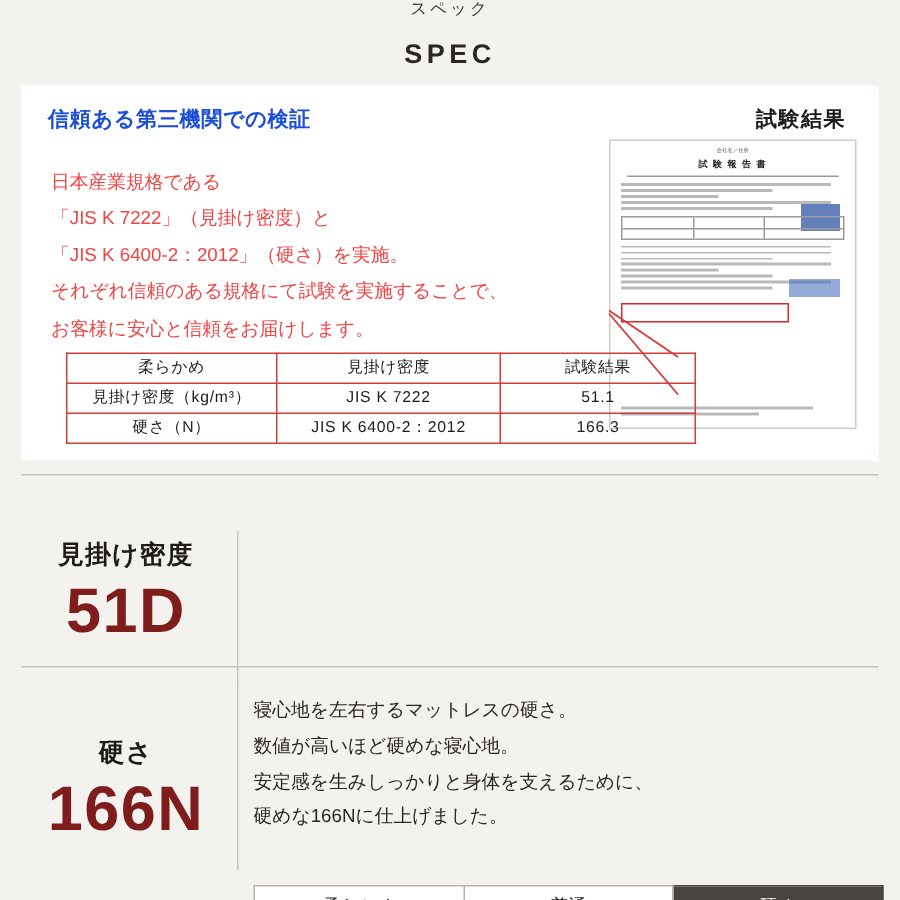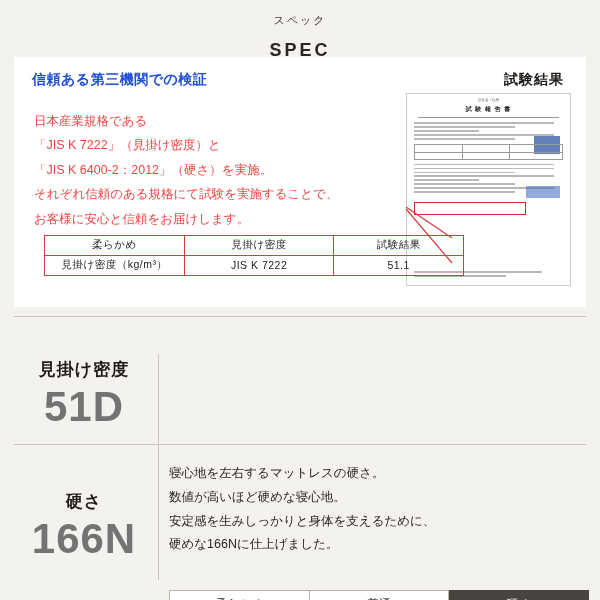--- a/index.html
+++ b/index.html
@@ -17,21 +17,20 @@
   .page {
     position: relative;
     width: 600px;
     height: 600px;
     box-sizing: border-box;
   }
 
   
   .header {
     text-align: center;
-    padding-top: 14px;
   }
   .header .kana {
     font-size: 11px;
     letter-spacing: 2px;
     color: #3b3630;
     line-height: 1.2;
   }
   .header .spec {
     font-size: 18px;
     font-weight: bold;
@@ -224,21 +223,21 @@
   .sec-left .lbl {
     font-size: 17px;
     font-weight: bold;
     letter-spacing: 1px;
     color: #1f1b18;
   }
   .sec-left .val {
     font-size: 42px;
     font-weight: bold;
     letter-spacing: 1px;
-    color: #737373;
+    color: #7f1d1d;
     line-height: 1.05;
     margin-top: 4px;
   }
   .vdiv {
     position: absolute;
     width: 1px;
     background: #c9c4bb;
   }
   .sec-right {
     position: absolute;
@@ -344,20 +343,25 @@
           <tr>
         <th class="c1">柔らかめ</th>
         <th class="c2">見掛け密度</th>
         <th class="c3">試験結果</th>
       </tr>
       <tr>
         <td>見掛け密度（kg/m³）</td>
         <td>JIS K 7222</td>
         <td>51.1</td>
       </tr>
+      <tr>
+        <td>硬さ（N）</td>
+        <td>JIS K 6400-2：2012</td>
+        <td>166.3</td>
+      </tr>
     </tbody>
       </table>
   </div>
 
   <div class="hr-full" style="top:316px;"></div>
 
   <div class="sec" style="top:326px; height:110px;margin-top:32px;">
     <div class="sec-left">
       <div class="lbl">見掛け密度</div>
       <div class="val">51D</div>

